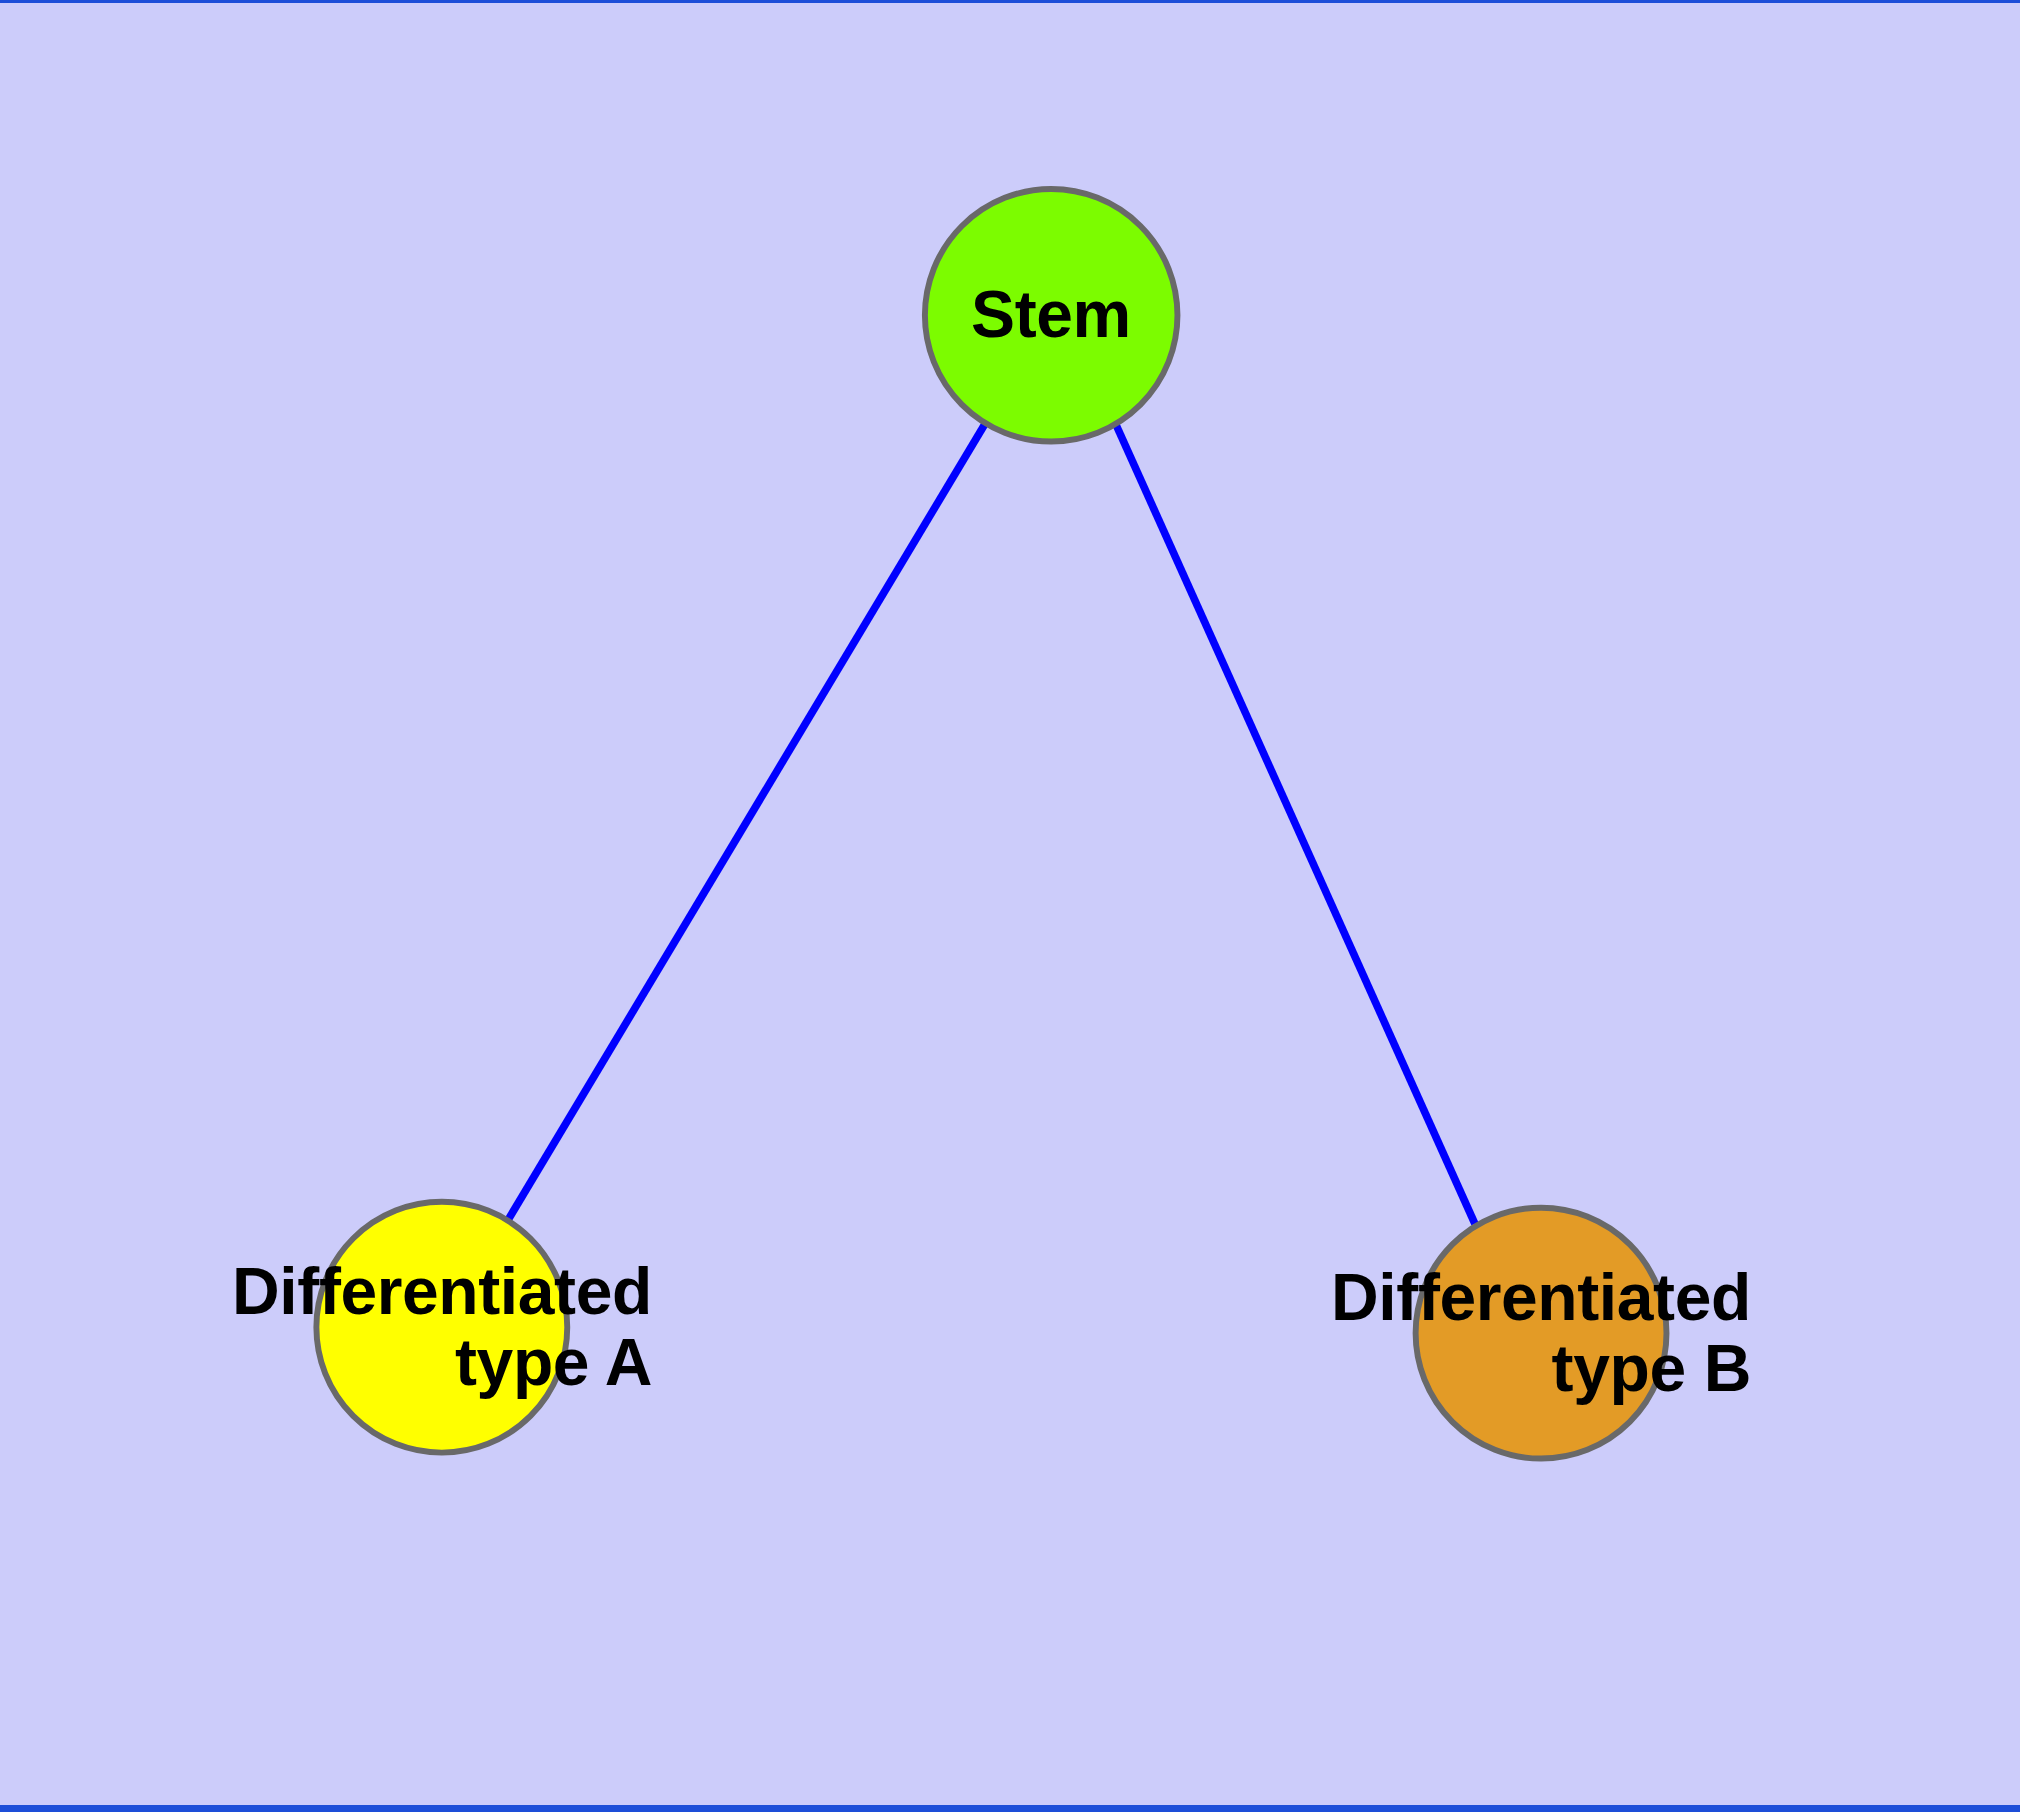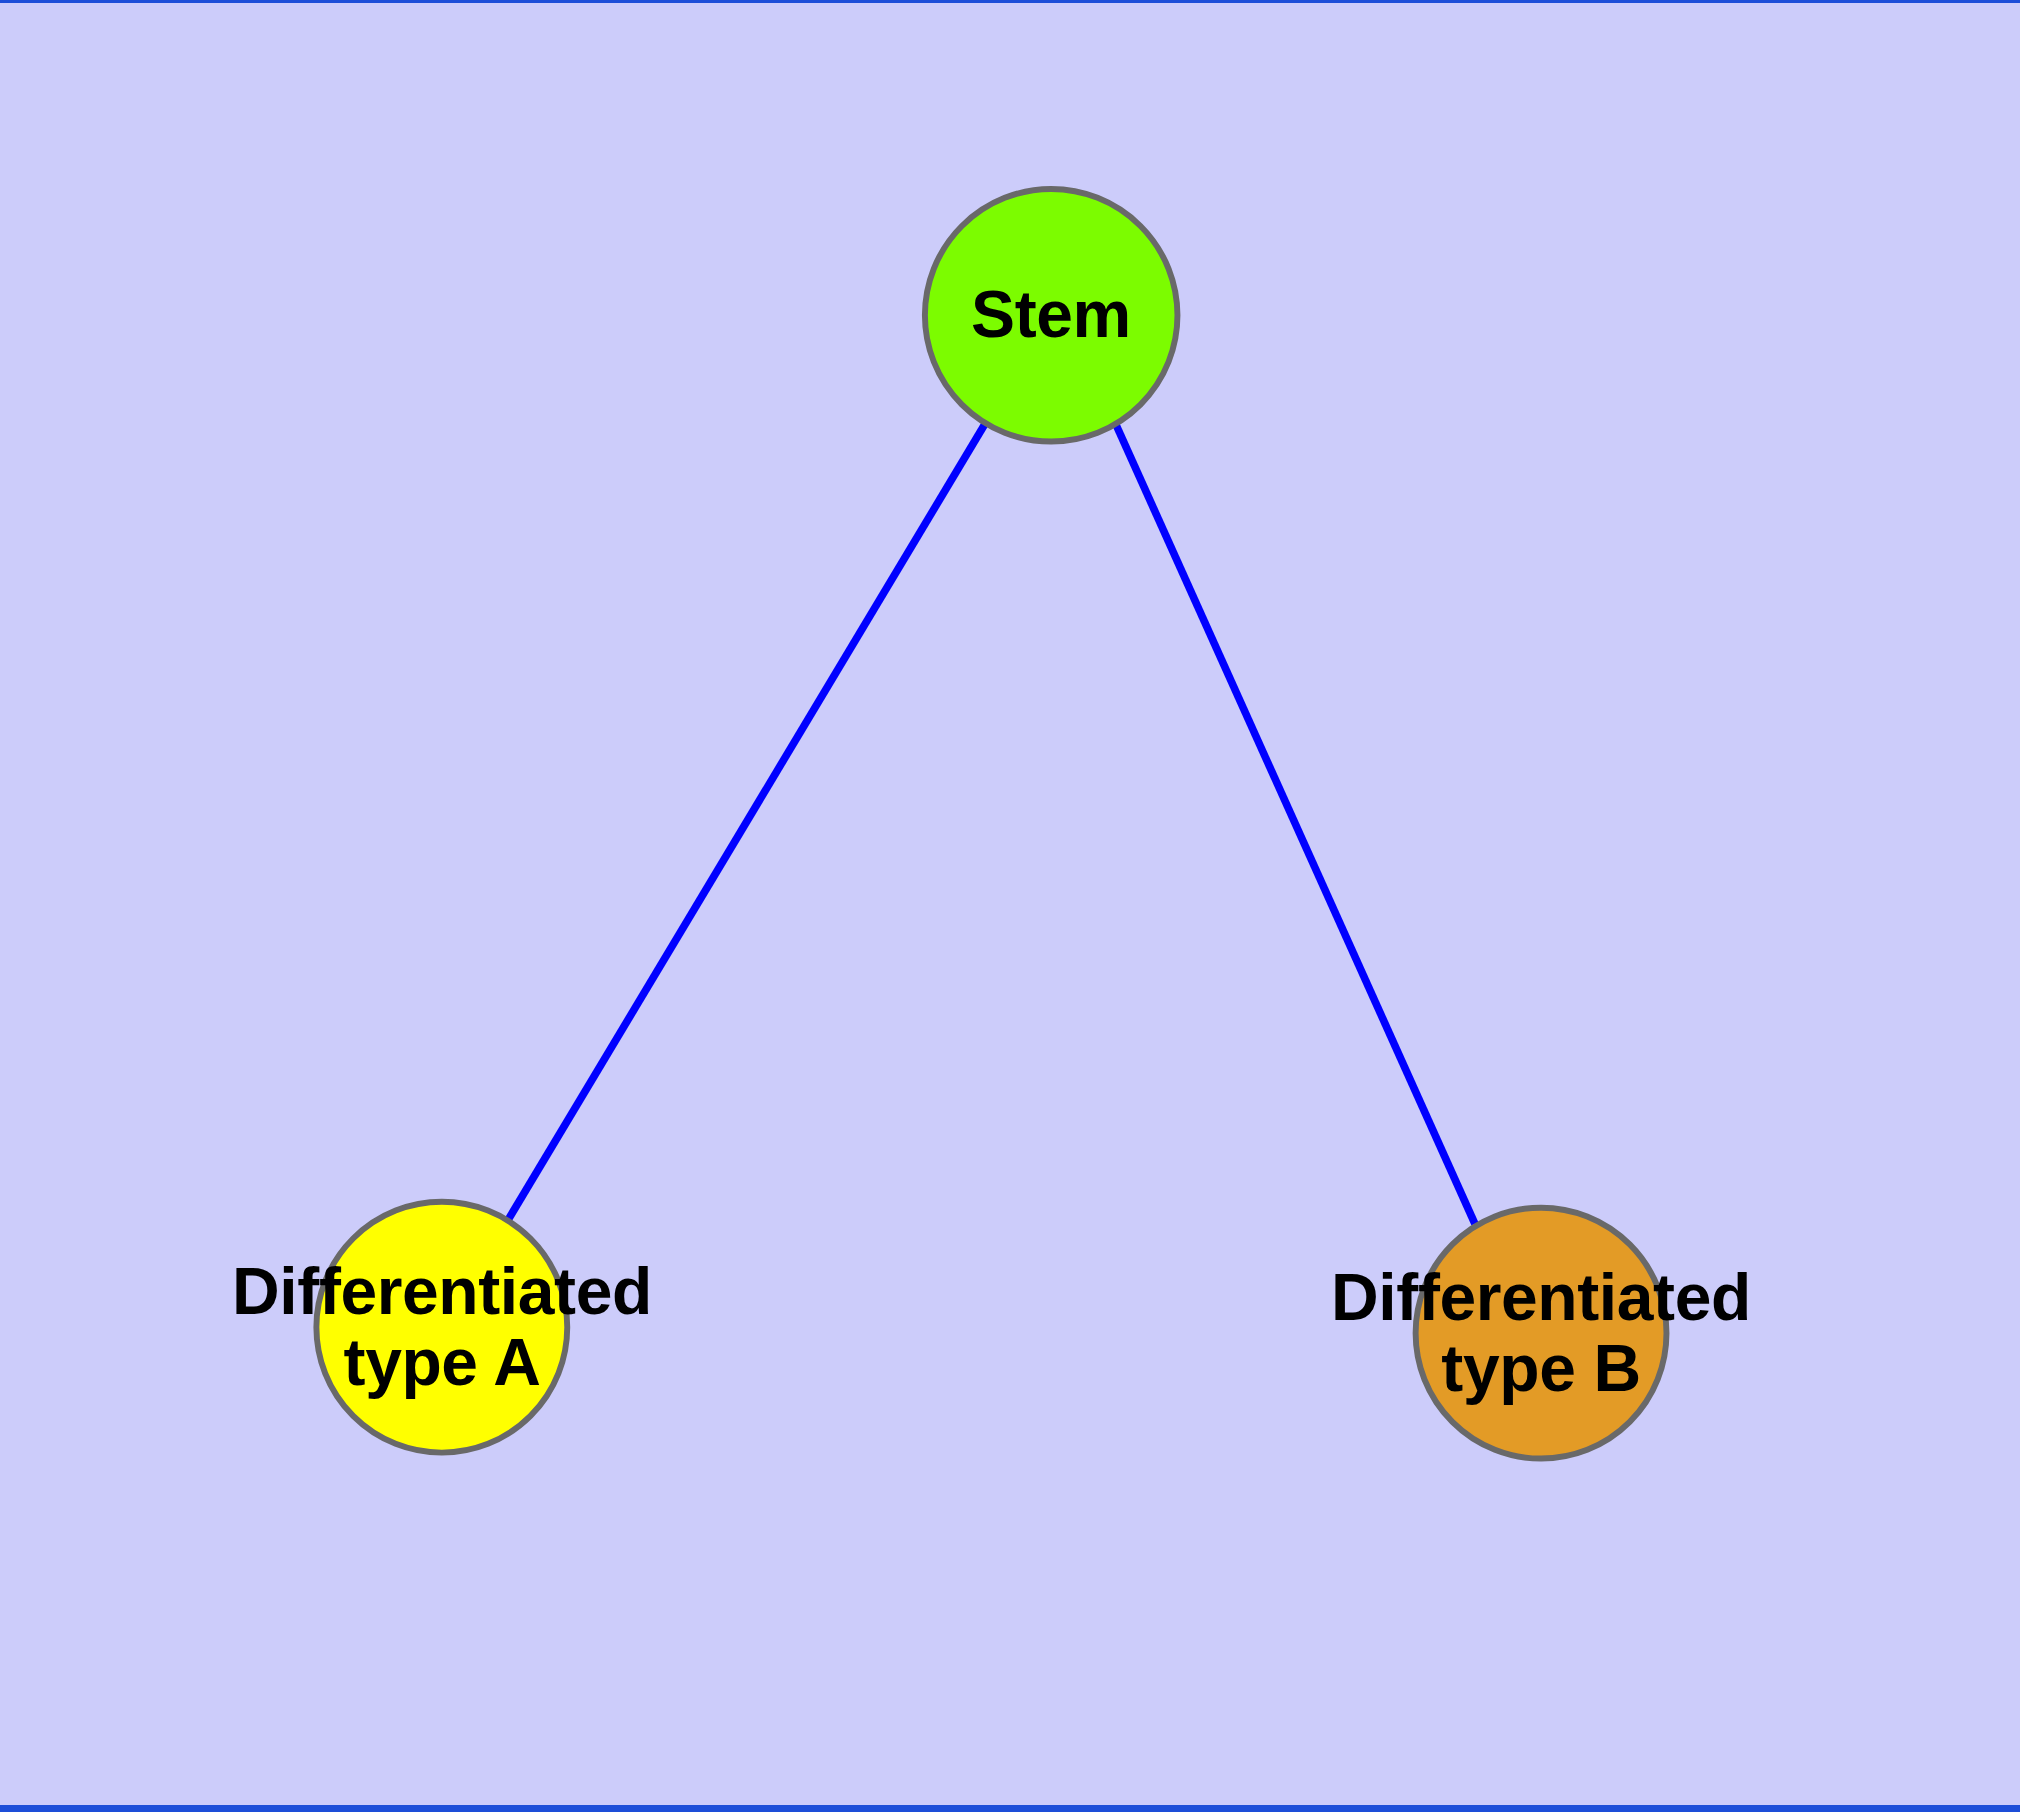--- a/index.html
+++ b/index.html
@@ -38,20 +38,21 @@
     font-weight: bold;
     color: #000000;
     white-space: pre;
     line-height: 1.08;
     letter-spacing: -0.4px;
     pointer-events: none;
     transform: translate(-50%, -50%);
   }
   .label-big {
     font-size: 66px;
+    text-align: right;
   }
   .label-stem {
     font-size: 66px;
   }
 </style>
 </head>
 <body>
 
 <div id="canvas">
 

